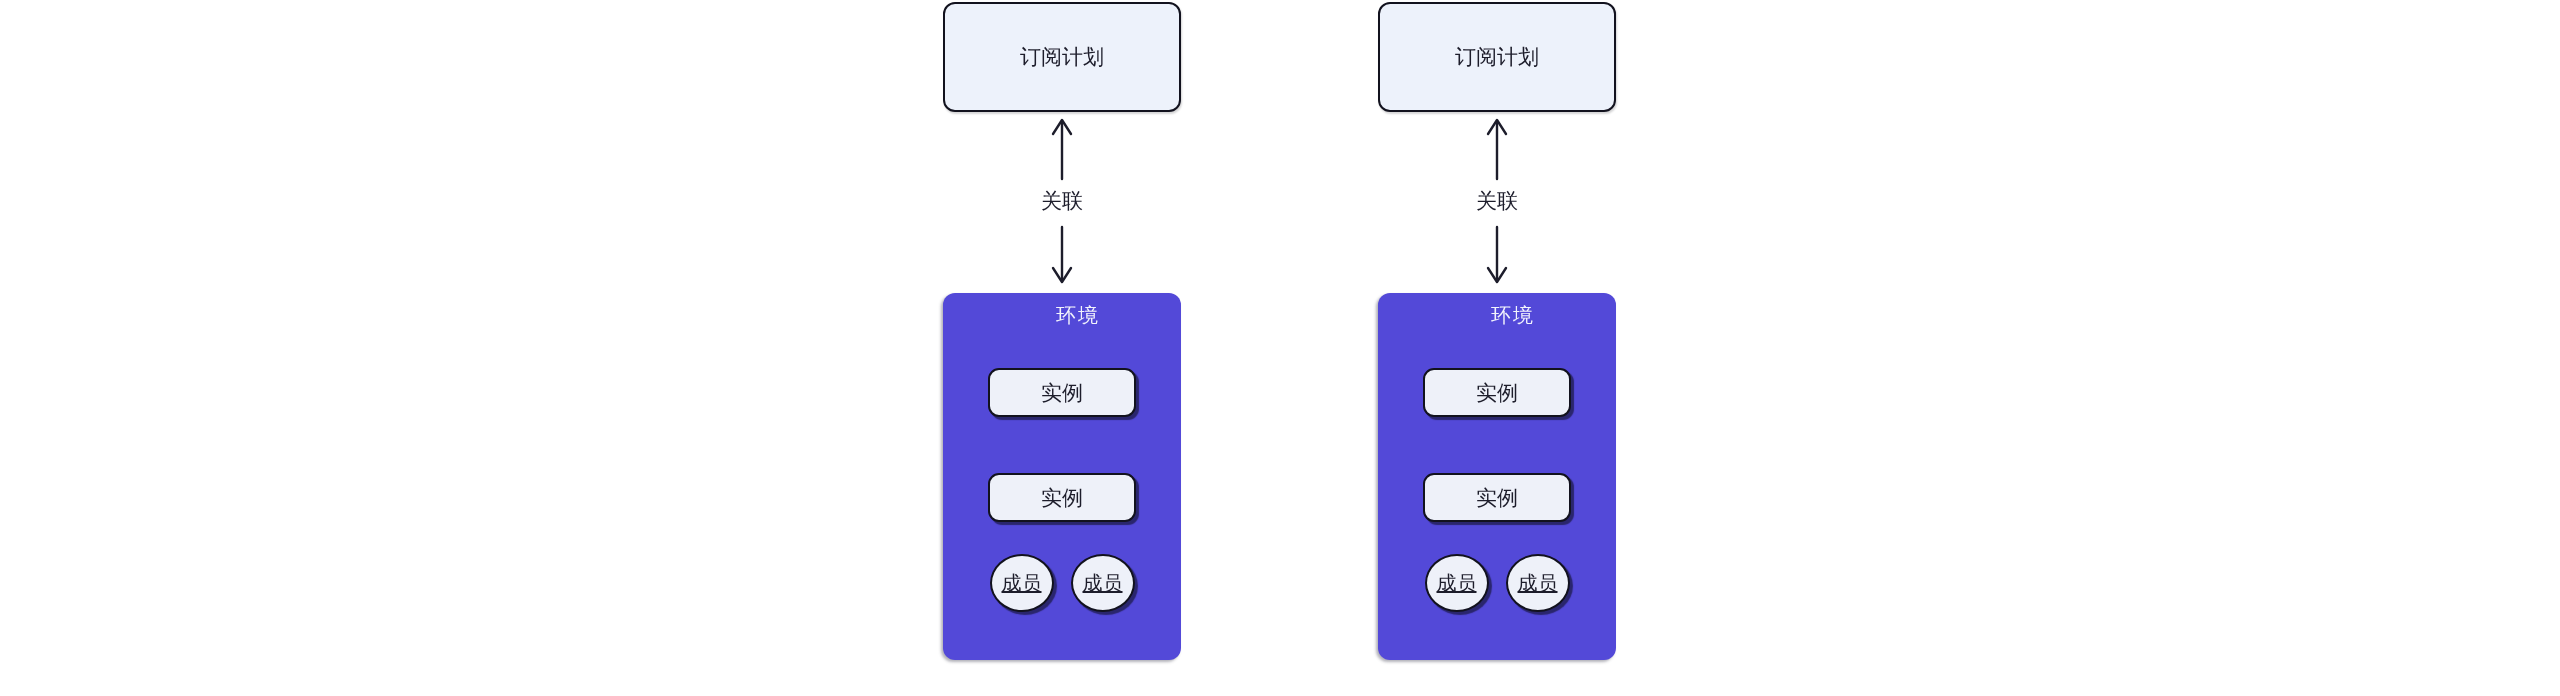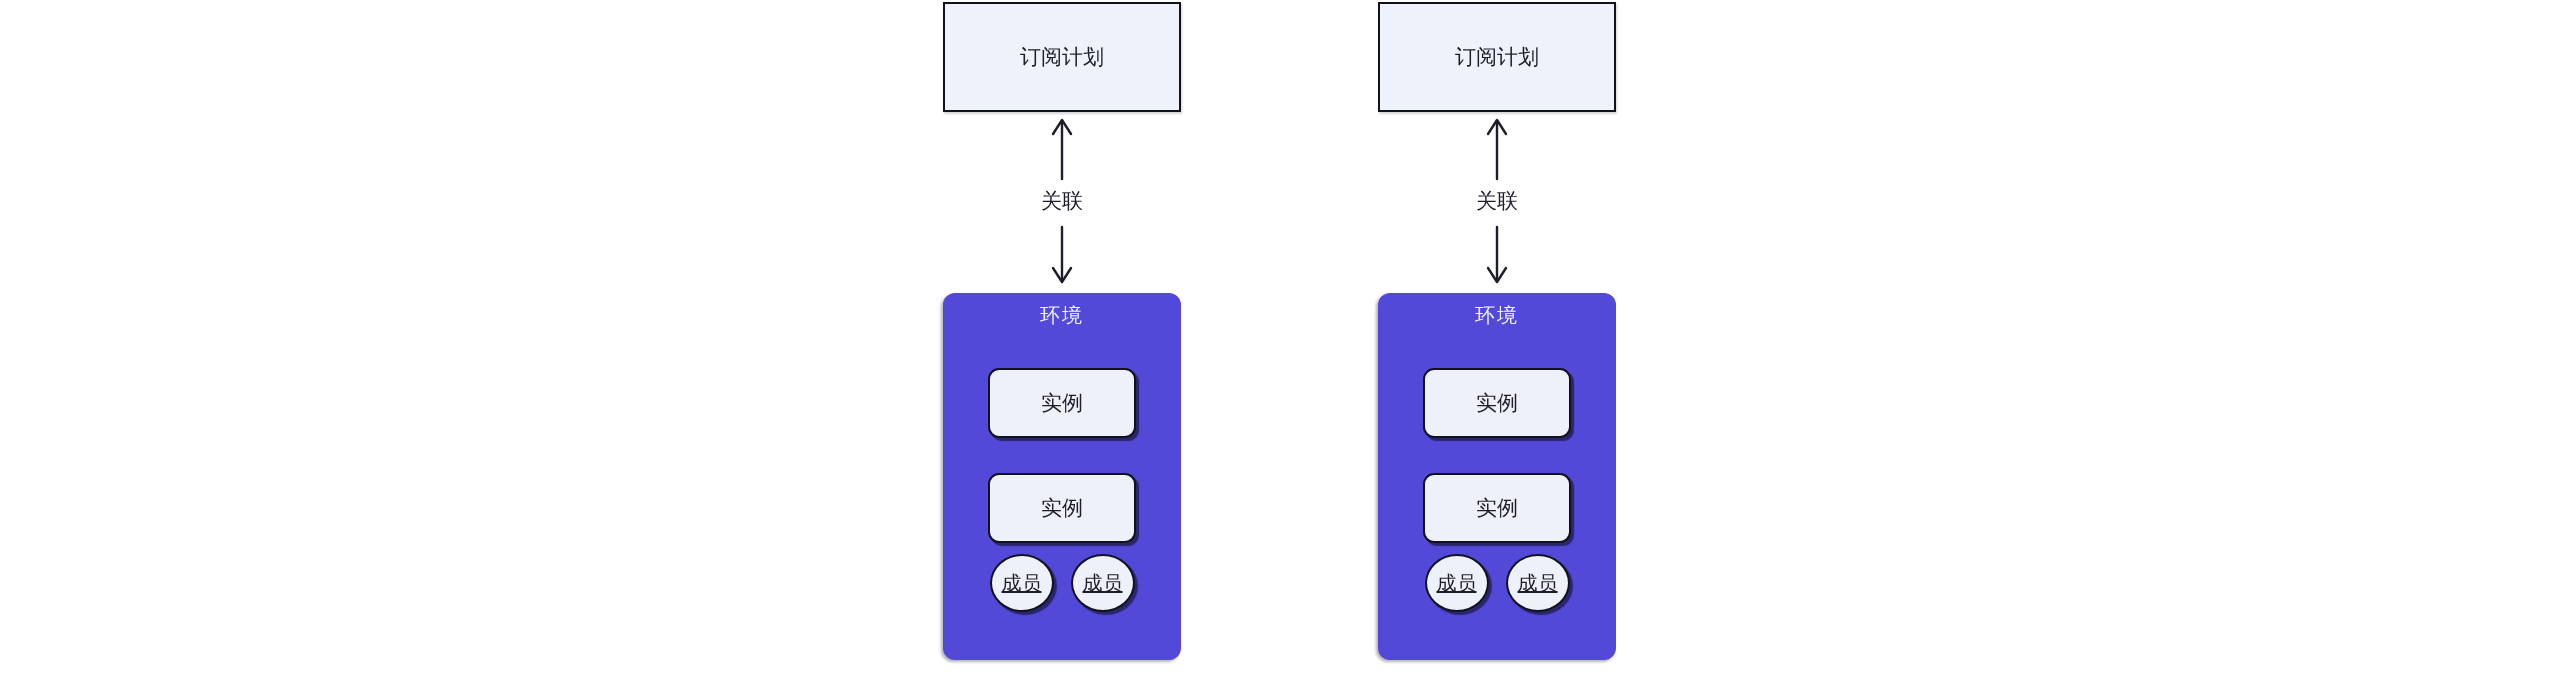--- a/index.html
+++ b/index.html
@@ -23,21 +23,21 @@
   }
   .canvas{position:absolute;left:0;top:0;width:2560px;height:696px;}
   .column{position:absolute;top:0;width:238px;height:696px;}
   .col-0{left:943px;}
   .col-1{left:1378px;}
 
   .plan-box{
     position:absolute;left:0;top:2px;width:238px;height:110px;
     background:var(--plan-fill);
     border:2px solid var(--node-border);
-    border-radius:0;
+    border-radius:12px;
     display:flex;align-items:center;justify-content:center;
     font-size:21px;
     box-shadow:1px 2px 2px rgba(20,20,30,.18);
   }
 
   .edge{
     position:absolute;left:79px;top:113px;width:80px;height:177px;
   }
   .edge svg{position:absolute;left:0;top:0;color:var(--arrow);}
   .edge-label{
@@ -50,28 +50,28 @@
     padding:0 2px;
   }
 
   .env-box{
     position:absolute;left:0;top:293px;width:238px;height:367px;
     background:var(--env-fill);
     border-radius:12px;
     box-shadow:-2px 2px 3px rgba(85,85,100,.45);
   }
   .env-title{
-    position:absolute;top:9px;left:0;width:100%;
+    position:absolute;top:9px;left:16px;width:100%;
     text-align:center;
     color:var(--env-title-text);
     font-size:20px;
     letter-spacing:2px;
   }
   .instance{
-    position:absolute;left:45px;width:148px;height:70px;
+    position:absolute;left:45px;width:148px;height:49px;
     background:var(--node-fill);
     border:2px solid var(--node-border);
     border-radius:11px;
     display:flex;align-items:center;justify-content:center;
     font-size:21px;
     box-shadow:3px 3px 1px rgba(10,10,22,.55);
   }
   .instance-0{top:75px;}
   .instance-1{top:180px;}
   .members{

